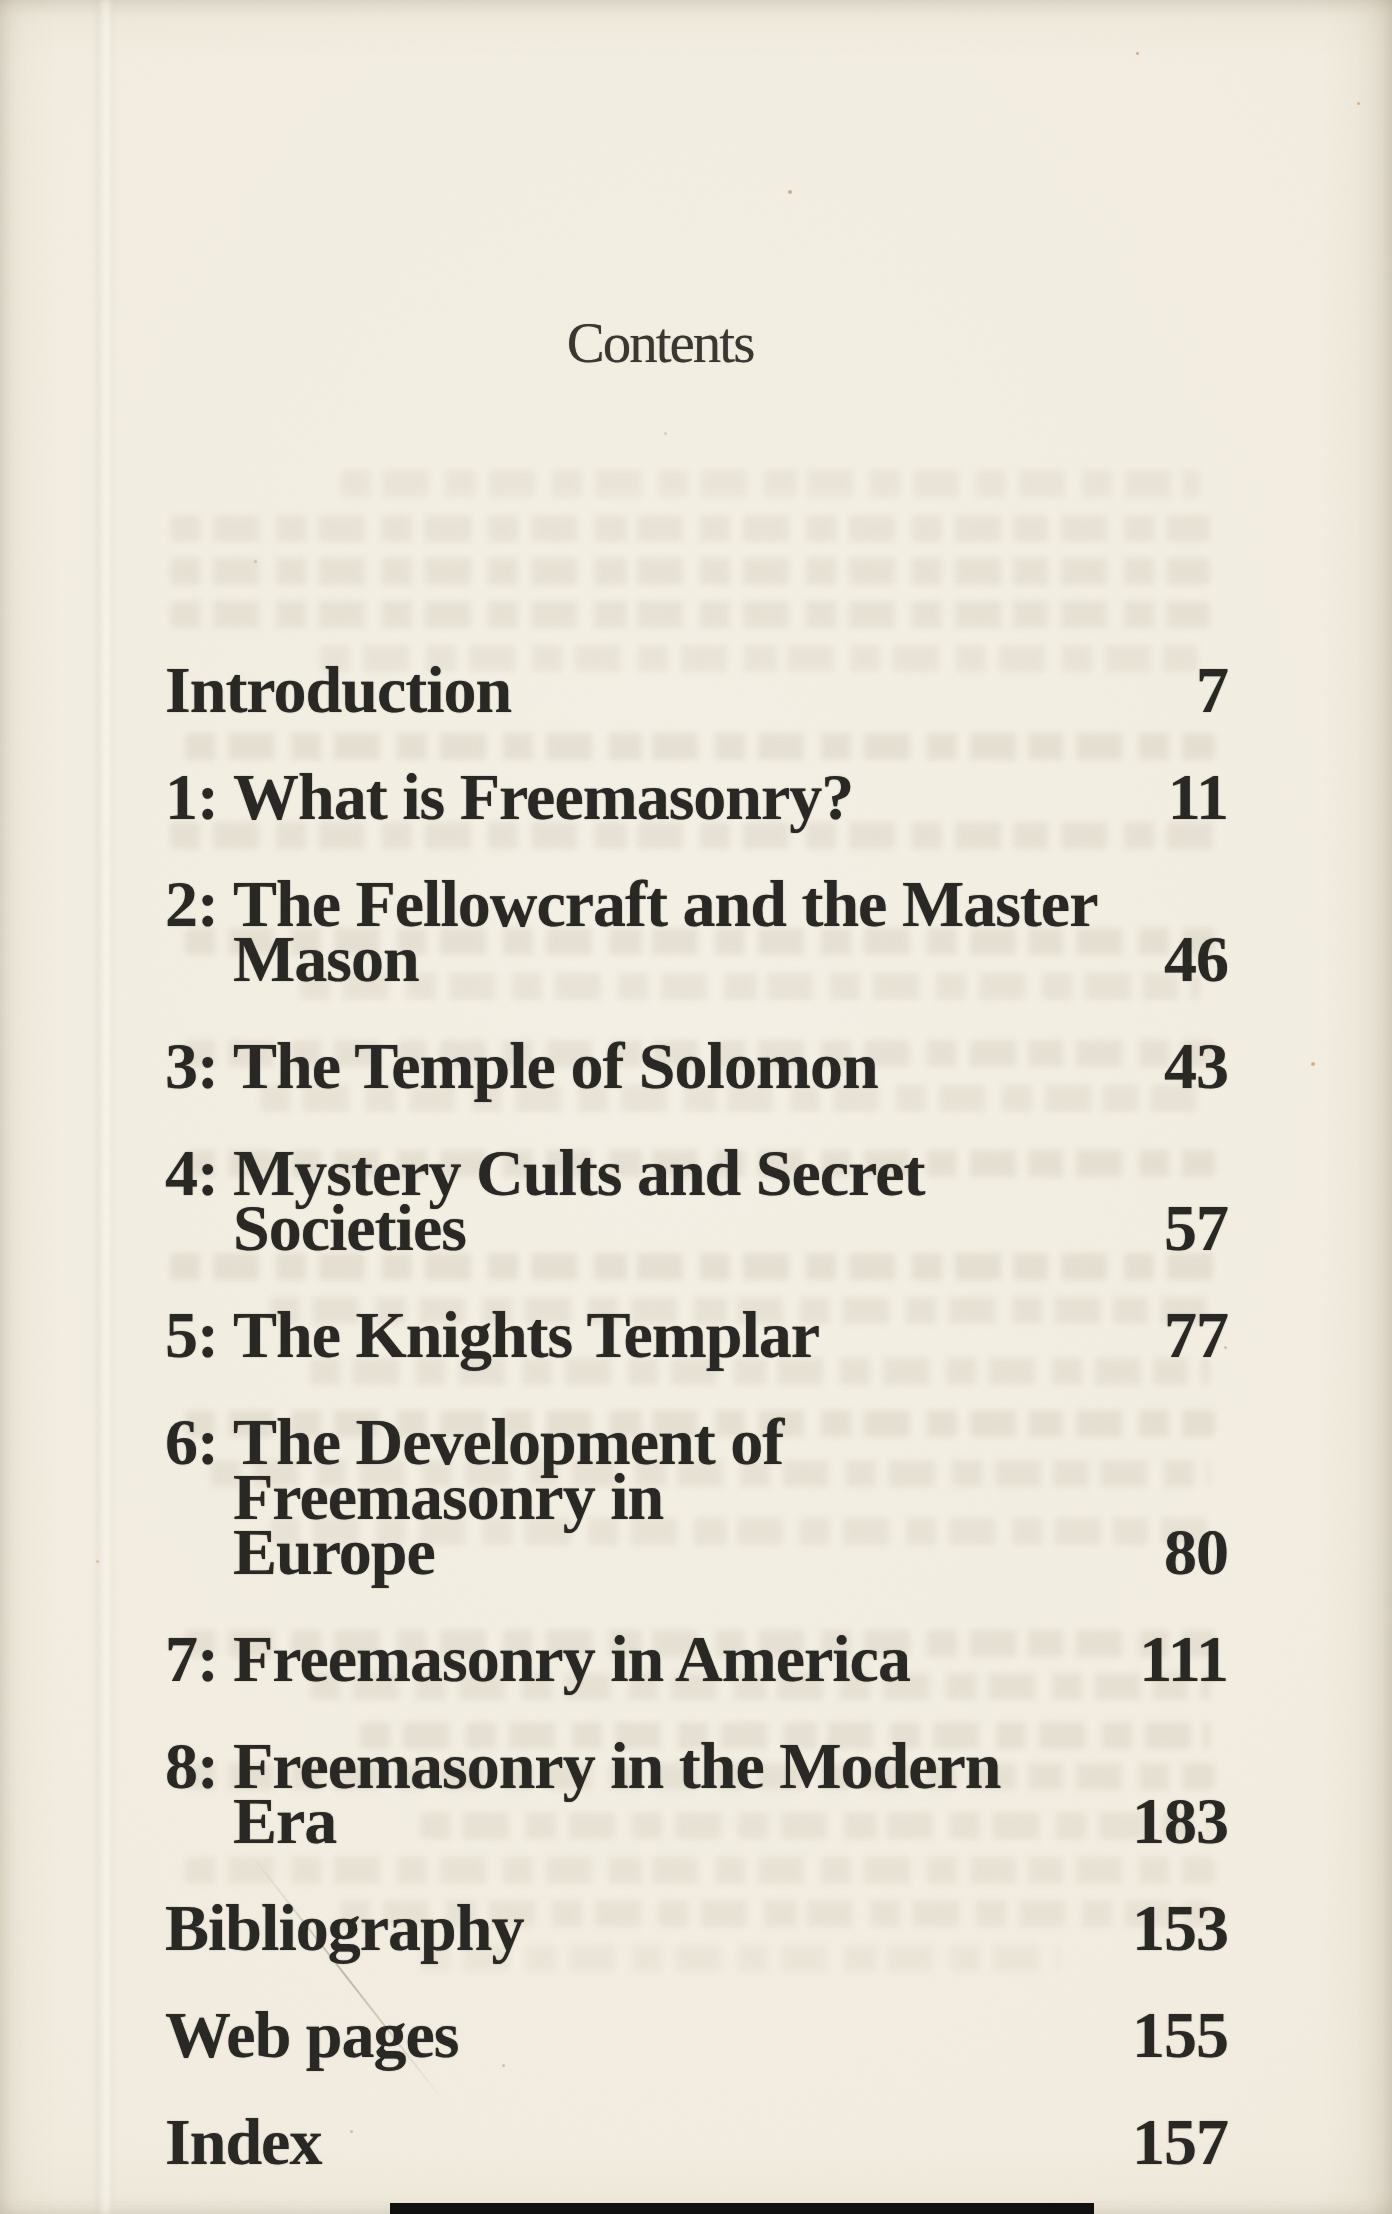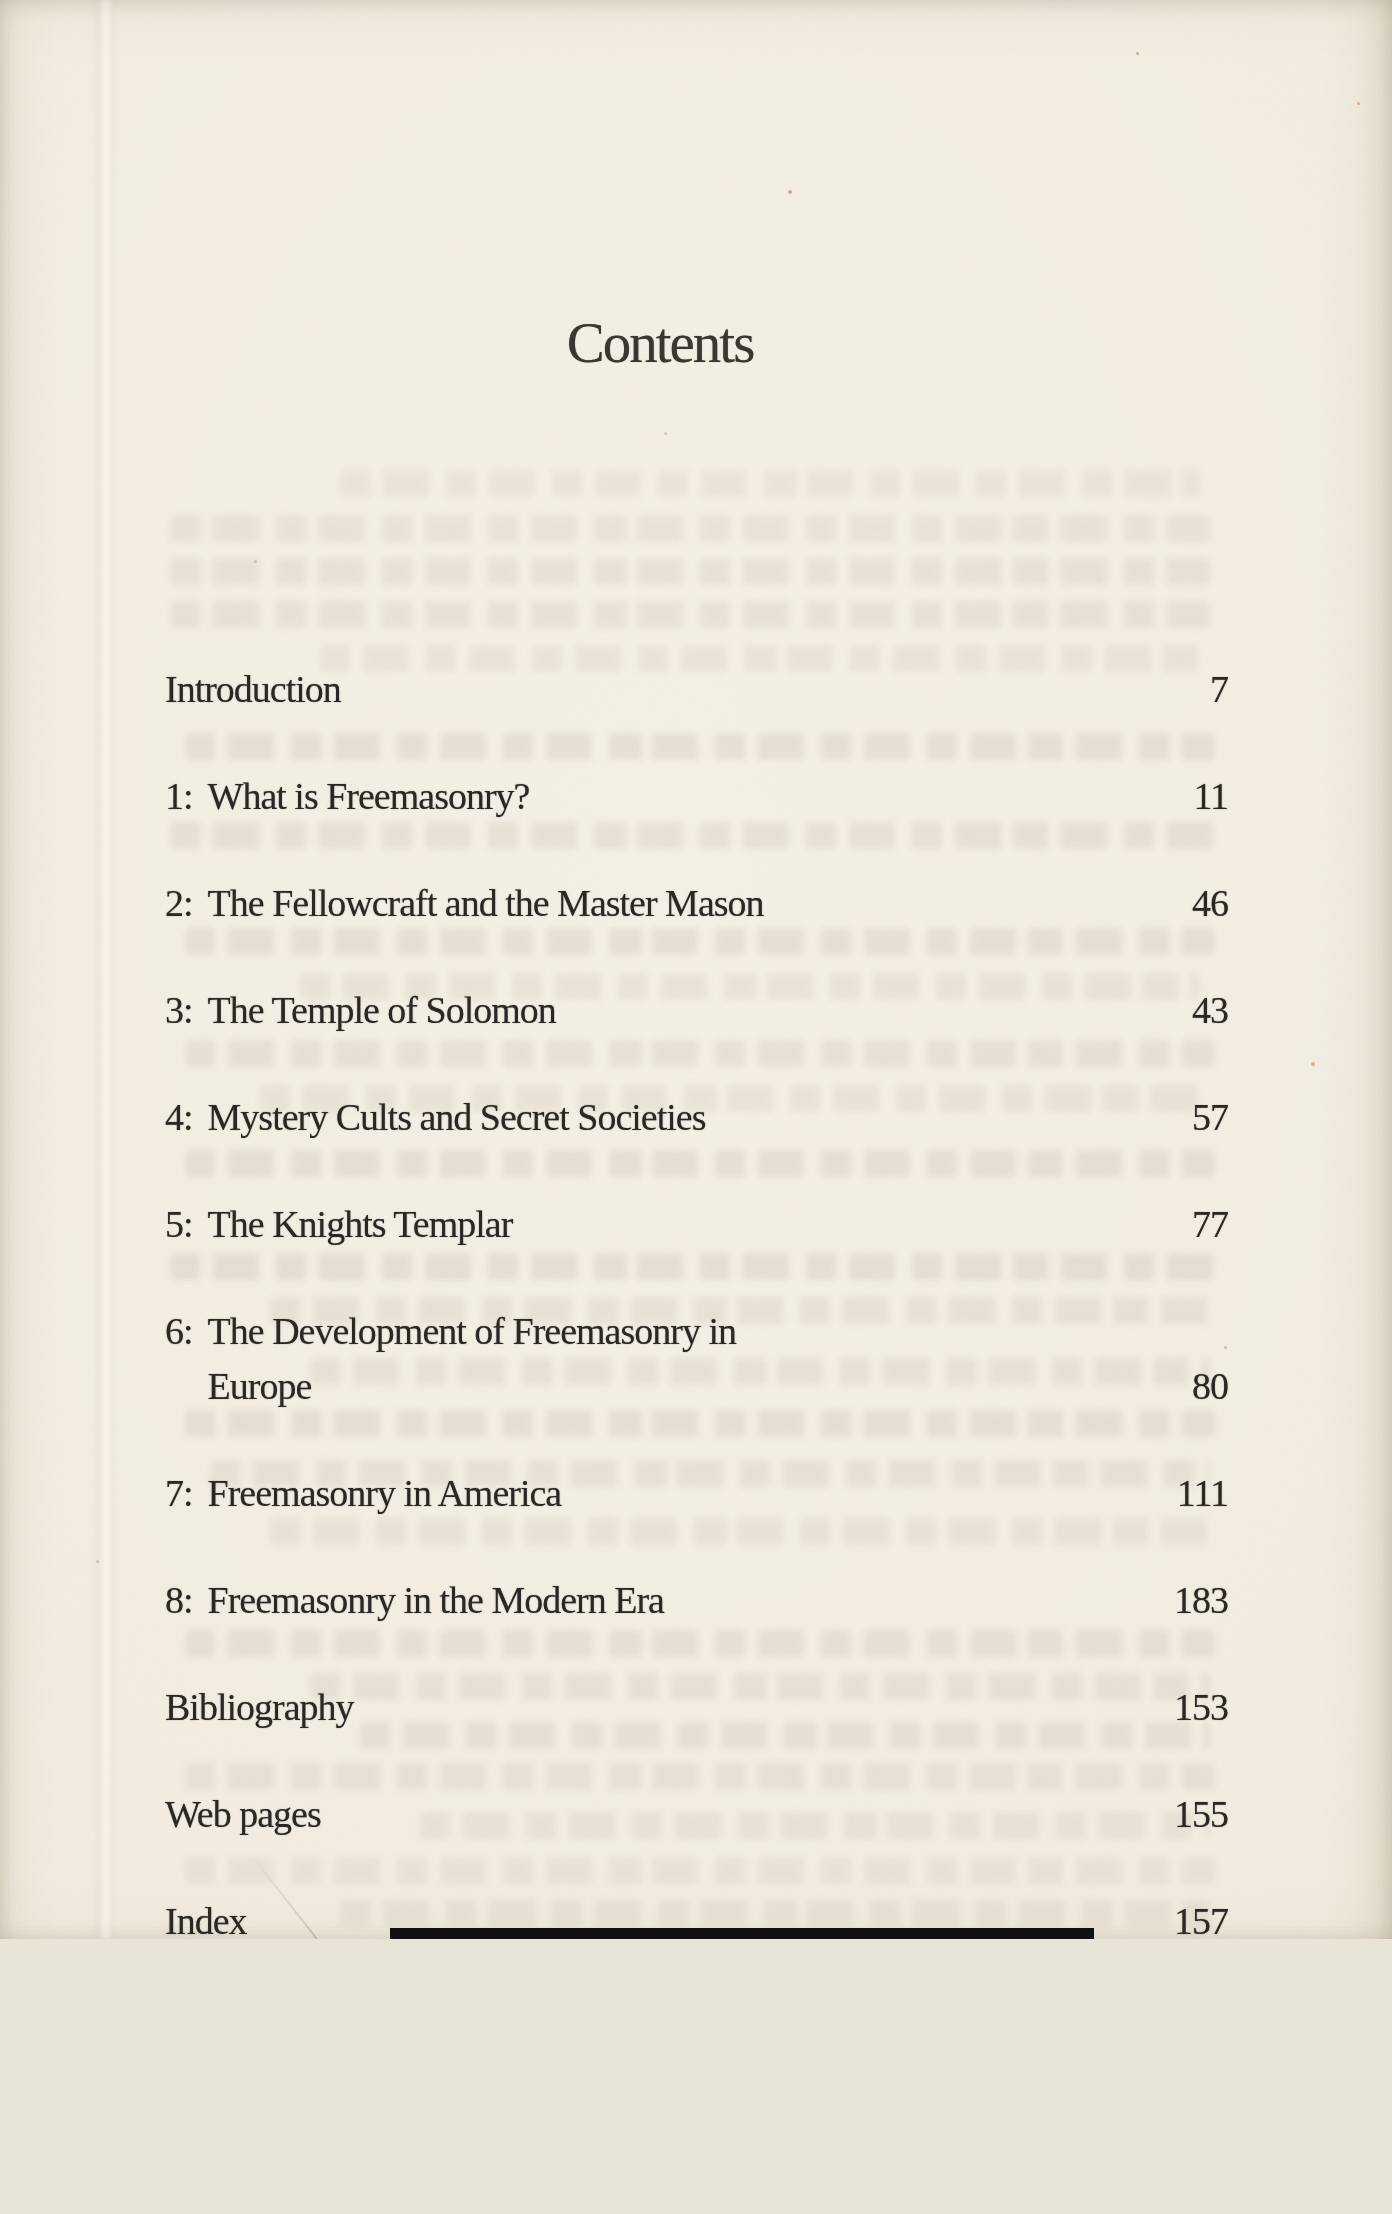--- a/index.html
+++ b/index.html
@@ -1,19 +1,19 @@
 <!DOCTYPE html>
 <html><head>
 <meta charset="utf-8">
 <style>
   html, body { margin: 0; padding: 0; background: #e8e4d8; }
   .page {
     position: relative;
     width: 1392px;
-    height: 1939px;
+    height: 2214px;
     overflow: hidden;
     background:
       linear-gradient(90deg, rgba(222,214,196,.28) 0px, rgba(222,214,196,0) 60px),
       linear-gradient(270deg, rgba(214,204,184,.30) 0px, rgba(214,204,184,0) 70px),
       linear-gradient(180deg, rgba(221,212,194,.22) 0px, rgba(221,212,194,0) 60px),
       linear-gradient(0deg, rgba(221,212,194,.18) 0px, rgba(221,212,194,0) 70px),
       radial-gradient(ellipse 1600px 2400px at 48% 42%, #f6f1e6 0%, #f3eee1 55%, #eee8d9 100%);
     font-family: "Liberation Serif", "DejaVu Serif", serif;
     box-shadow: inset 14px 0 26px -14px rgba(120,110,88,.28),
                 inset -18px 0 30px -16px rgba(120,110,88,.30),
@@ -43,21 +43,21 @@
   }
   .title {
     position: absolute; top: 276px; left: 660px; transform: translateX(-50%);
     font-size: 57px; line-height: 1; font-weight: 400; letter-spacing: -2px;
     color: #3a3732; white-space: nowrap;
     text-shadow: 0 0 1px rgba(58,55,50,.5);
   }
   .toc { position: absolute; left: 165px; right: 164px; top: 662px; }
   .toc-row {
     display: flex; align-items: flex-end;
-    font-weight: 400; font-size: 38px; line-height: 55px; letter-spacing: -1px;
+    font-weight: 700; font-size: 66px; line-height: 55px; letter-spacing: -1px;
     color: #292825; margin-bottom: 52px;
     text-shadow: 0 0 1.2px rgba(41,40,37,.55);
   }
   .toc-label { display: flex; align-items: flex-start; }
   .toc-num { margin-right: 15px; }
   .toc-num:empty { margin-right: 0; }
   .toc-title { white-space: pre-line; }
   .toc-page { margin-left: auto; padding-left: 40px; }
   .bottom-bar { position: absolute; bottom: 0; background: #101010; }
 </style>

